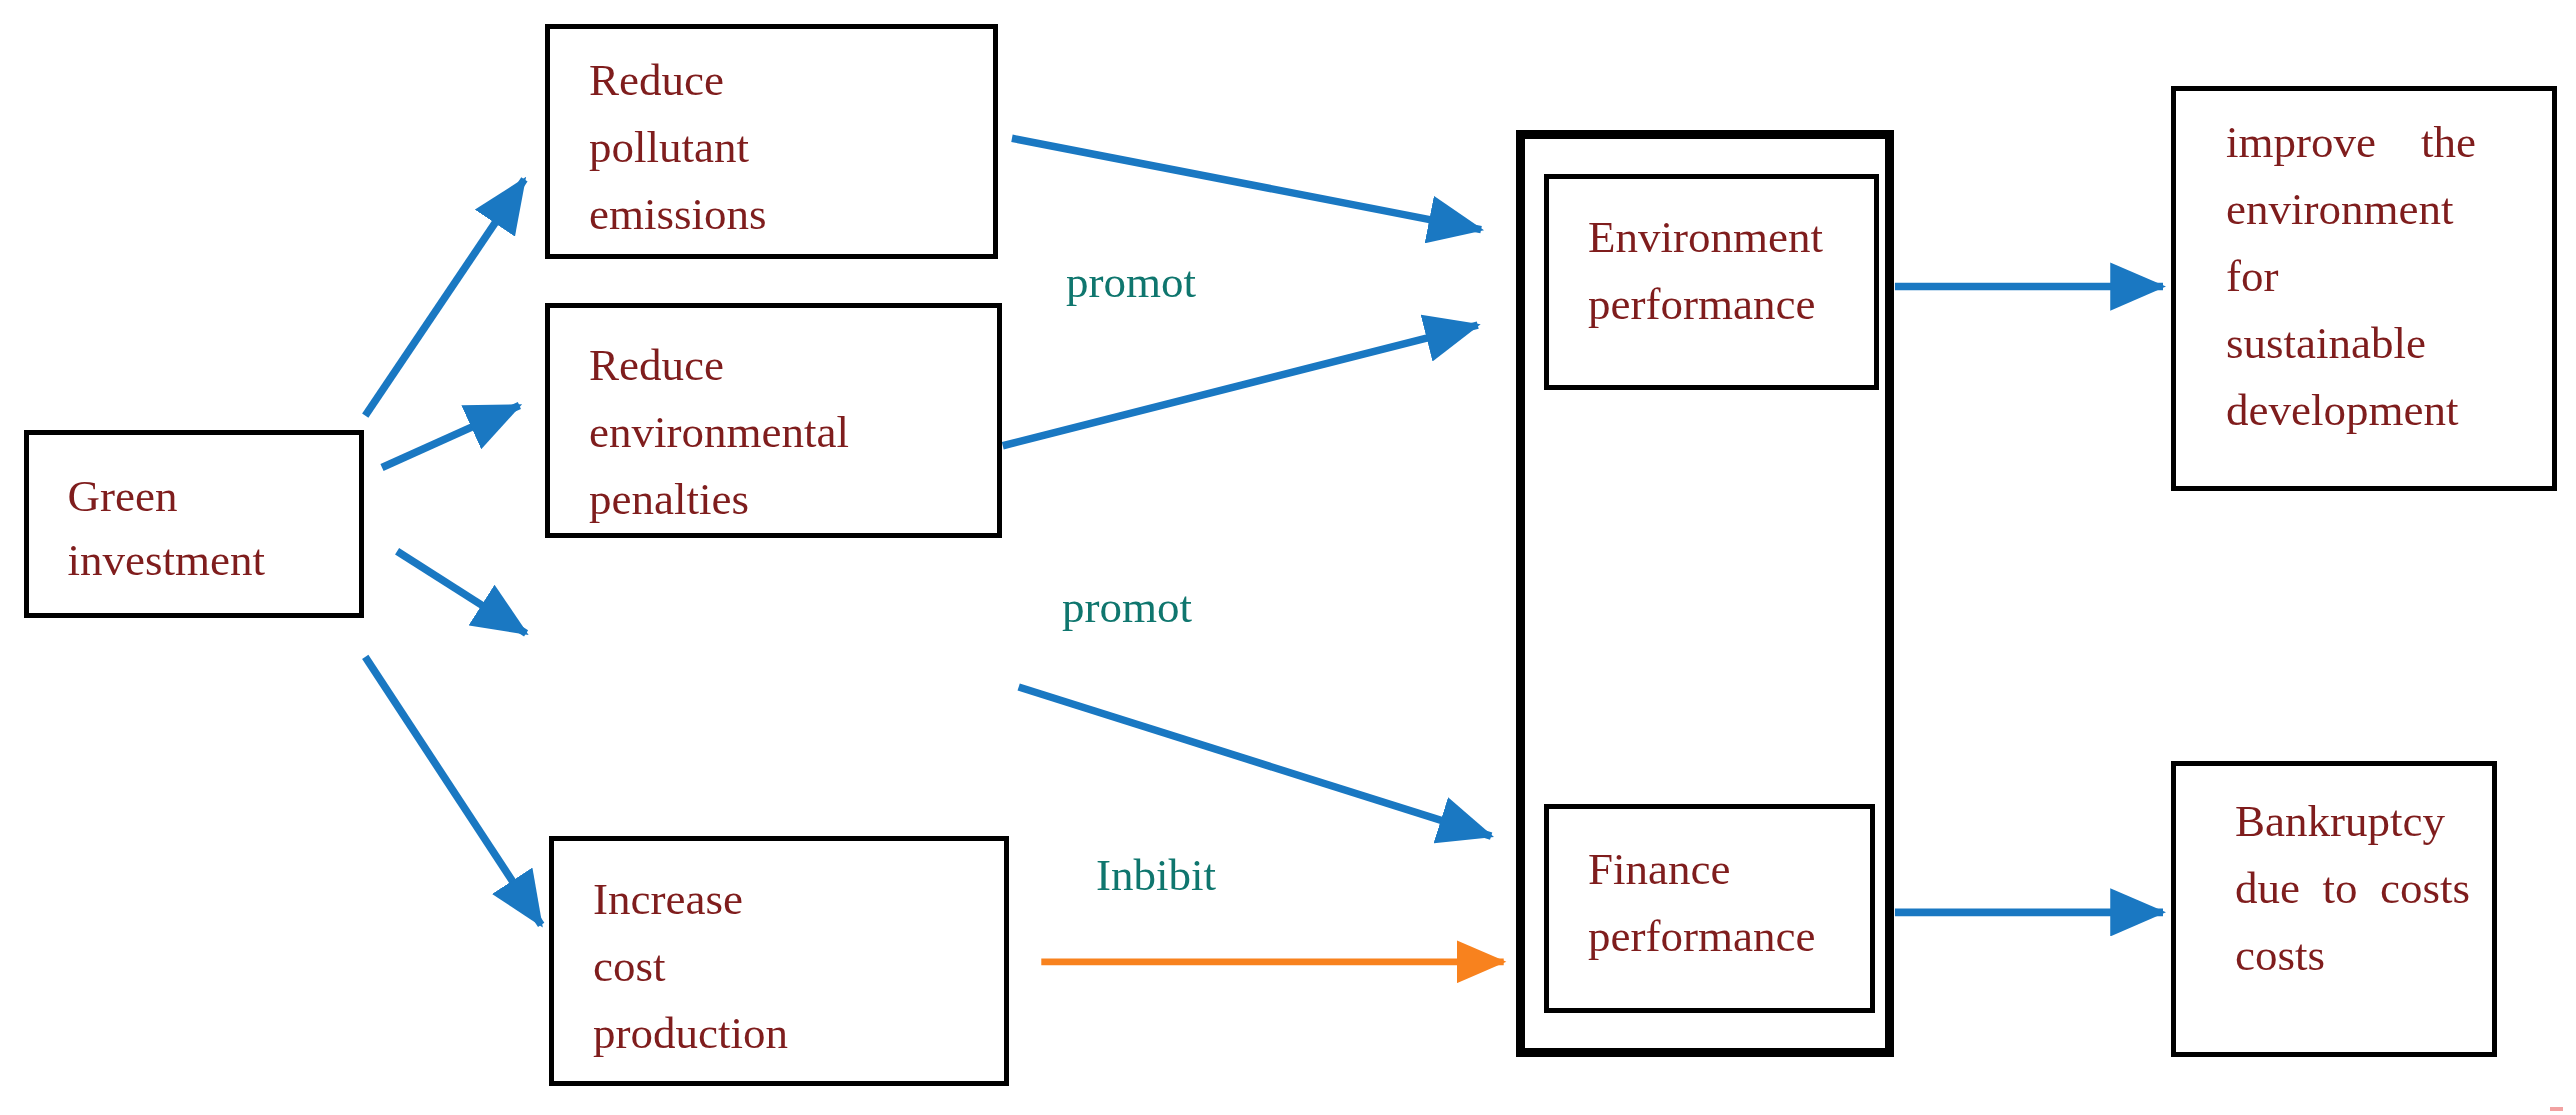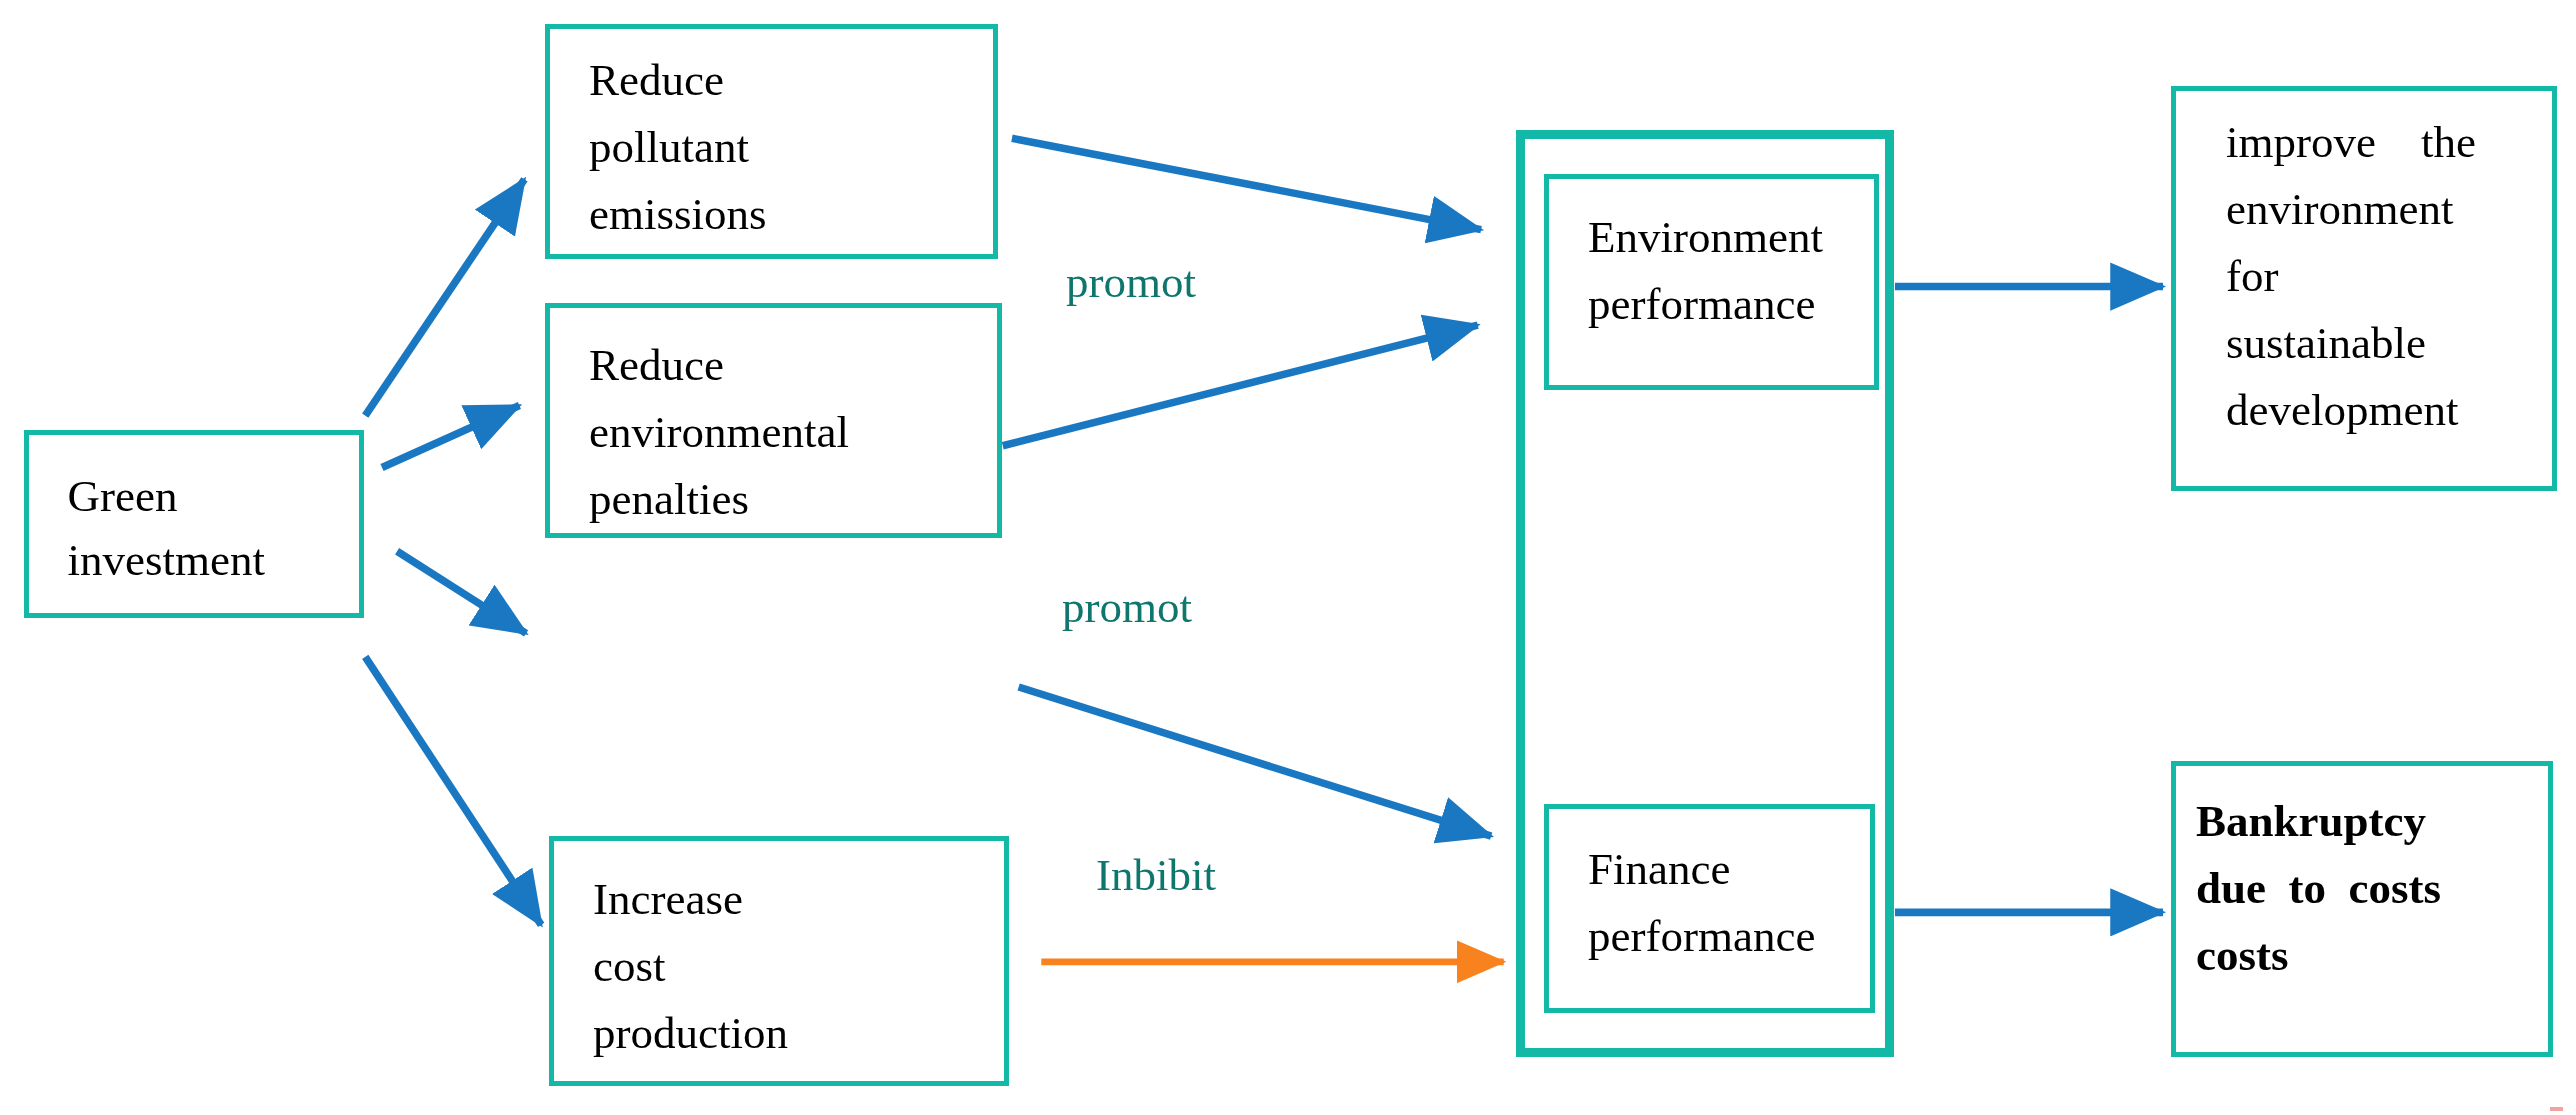--- a/index.html
+++ b/index.html
@@ -1,31 +1,31 @@
 <!DOCTYPE html>
 <html style="font-size:13.4px"><head>
 <meta charset="utf-8">
 <style>
   html,body{margin:0;padding:0;background:#ffffff;}
   body{width:2576px;height:1116px;font-family:"Liberation Serif",serif;}
   .canvas{position:relative;width:2576px;height:1116px;background:#ffffff;overflow:hidden;}
   .arrow-layer{position:absolute;left:0;top:0;width:2576px;height:1116px;}
-  .node{position:absolute;box-sizing:border-box;background:#ffffff;border:5px solid #14b8a6;
-        color:#000000;font-size:45px;line-height:67px;padding:22px 8.4px 0 39px;}
+  .node{position:absolute;box-sizing:border-box;background:#ffffff;border:5px solid #000000;
+        color:#7f1d1d;font-size:45px;line-height:67px;padding:22px 8.4px 0 39px;}
   .ln{white-space:pre;}
   
   #gi      {left:23.5px;   top:430px;  width:340px; height:188px; padding-top:28.5px; line-height:64px;}
   #b1      {left:545px;  top:23.5px;   width:453px; height:235px; border-width:5.9px; padding-top:18.4px;}
   #b2      {left:545px;  top:303px;  width:457px; height:235px; border-width:5.9px; padding-top:23.5px;}
   #b4      {left:549px;  top:836px;  width:460px; height:250px; border-width:5.9px; padding-top:25px;}
   #container{left:1516px;top:130px;  width:378px; height:927px;border-width:9.2px;background:transparent;}
   #env     {left:1544px; top:174px;  width:335px; height:216px; padding-top:25px;}
   #fin     {left:1544px; top:804px;  width:331px; height:209px; padding-top:27px;}
   #improve {left:2171px; top:86px;  width:386px; height:405px; padding-top:18.4px; padding-left:50px;}
-  #bankr   {left:2171px; top:761px;  width:382px; height:296px; padding-top:22px; padding-left:20px;font-weight:bold;}
+  #bankr   {left:2171px; top:761px;  width:326px; height:296px; padding-top:22px; padding-left:59px;}
   .edge-label{position:absolute;color:#0f766e;font-size:45px;line-height:52px;}
   #promot1 {left:1066px; top:256px;}
   #promot2 {left:1062px; top:581px;}
   #inhibit {left:1096px; top:849px;}
   .artifact{position:absolute;left:2550px;top:1107px;width:13.4px;height:4.2px;background:#f2a2a2;}
 </style>
 </head>
 <body>
 
 <div class="canvas">

